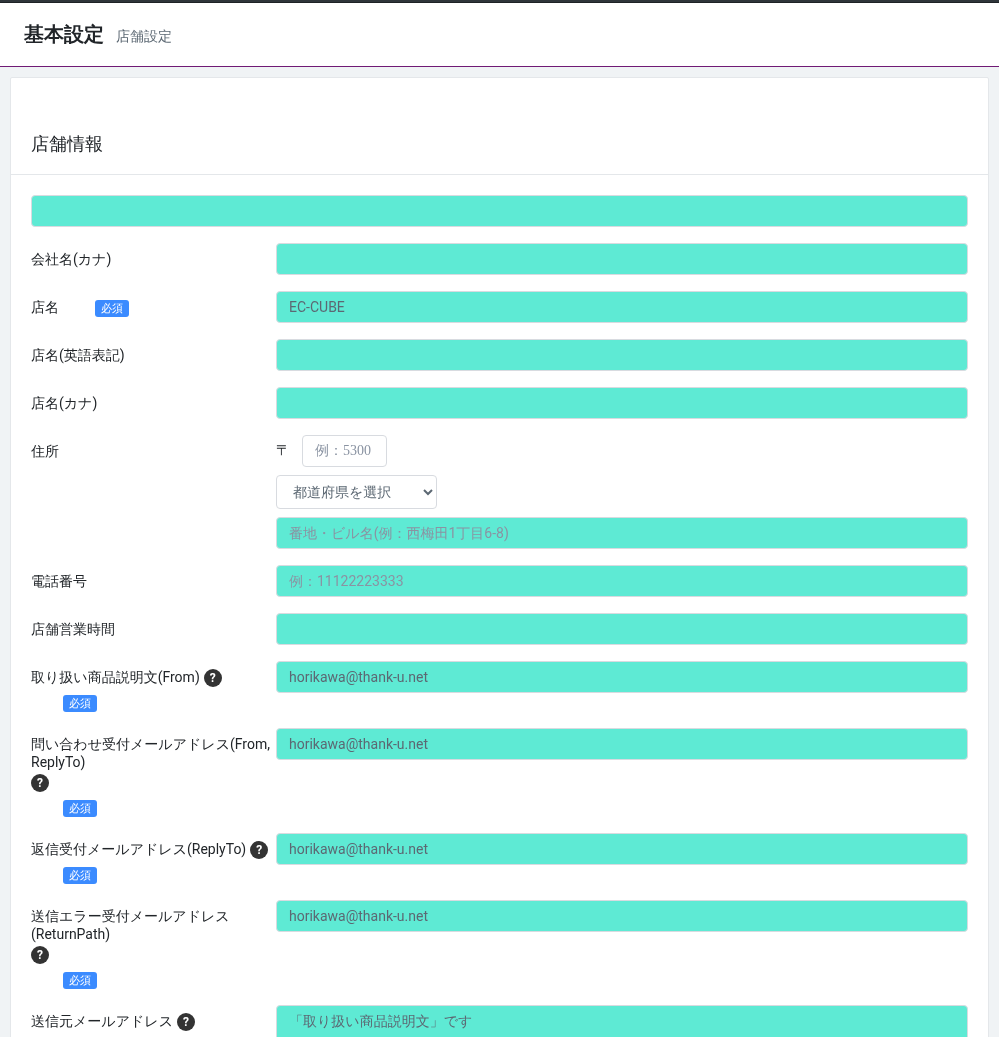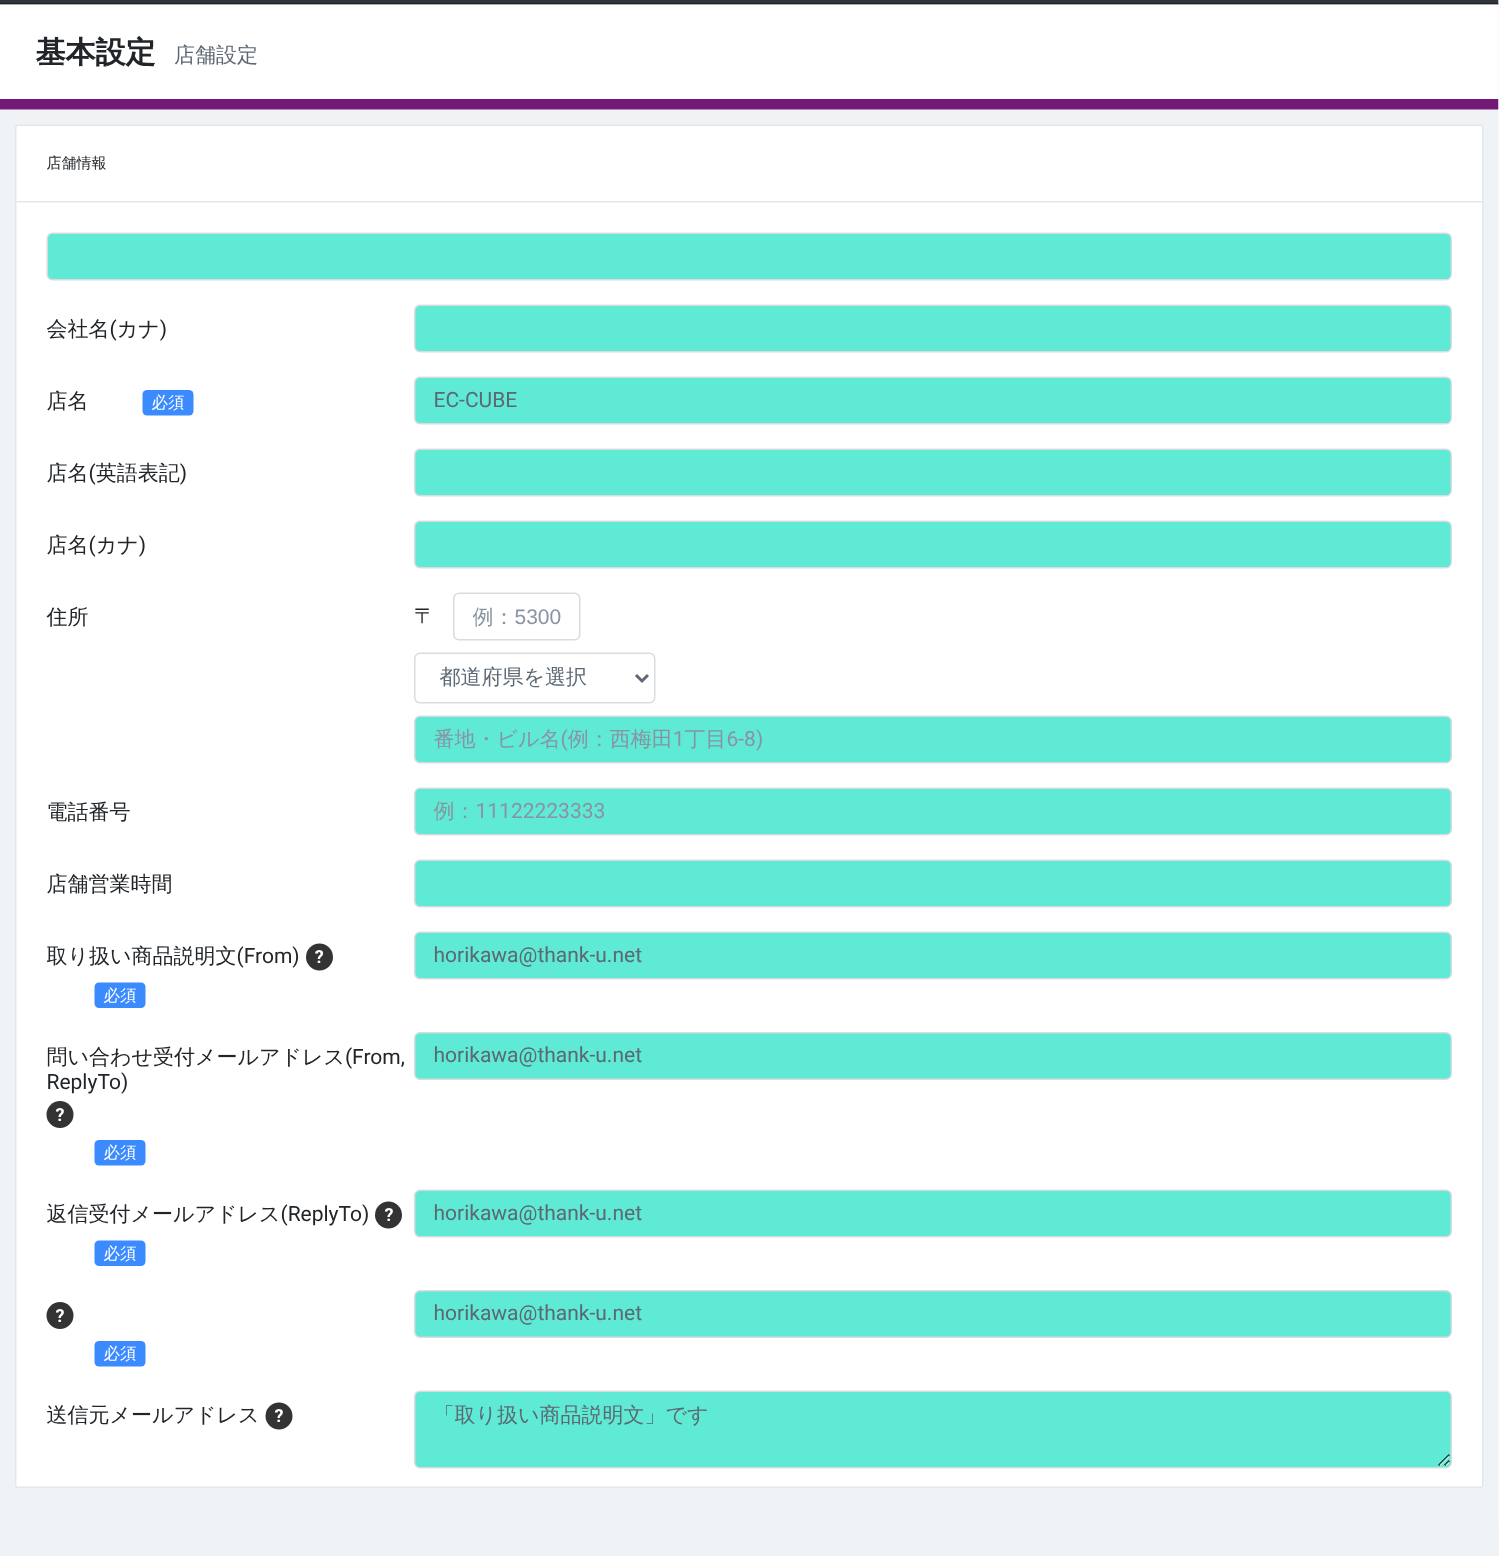--- a/index.html
+++ b/index.html
@@ -14,21 +14,21 @@
       background: #f0f3f5;
     }
     .top-bar {
       background: #2f353a;
       height: 3px;
       border-bottom: 1px solid #1e2226;
     }
     .header {
       background: #fff;
       padding: 18px 24px;
-      border-bottom: 7px solid #701a75;
+      border-bottom: 1px solid #701a75;
       display: flex;
       align-items: baseline;
       gap: 12px;
     }
     .header-title {
       font-size: 20px;
       font-weight: 600;
     }
     .header-subtitle {
       font-size: 14px;
@@ -37,23 +37,24 @@
     .content {
       padding: 10px;
     }
     .card {
       background: #fff;
       border: 1px solid #e4e7ea;
       border-radius: 2px;
     }
     .card-section-title {
       padding: 18px 20px;
-      font-size: 10px;
+      font-size: 18px;
       color: #212529;
       border-bottom: 1px solid #e4e7ea;
+      margin-top: 36px;
     }
     .form-row {
       display: flex;
       padding: 8px 20px;
       align-items: flex-start;
     }
     .form-row.first-row {
       padding-top: 20px;
     }
     .form-label {
@@ -100,21 +101,21 @@
       font-size: 14px;
       color: #212529;
     }
     .postal-input {
       width: 85px;
       padding: 7px 12px;
       font-size: 14px;
       border: 1px solid #d8dbe0;
       border-radius: 4px;
       color: #4c1d95;
-      font-family: Liberation Sans, sans-serif;
+      font-family: Liberation Serif, serif;
     }
     .postal-input::placeholder {
       color: #8a93a2;
     }
     .address-stack {
       display: flex;
       flex-direction: column;
       gap: 8px;
     }
     .select-wrap {
@@ -266,20 +267,21 @@
         <span class="label-break"></span>
         <span class="badge-required">必須</span>
       </div>
       <div class="form-control-wrap">
         <input type="text" class="form-control" value="horikawa@thank-u.net" style="">
       </div>
     </div>
 
     <div class="form-row">
       <div class="form-label">
+        <span>送信エラー受付メールアドレス(ReturnPath)</span>
         <span class="help-icon">?</span>
         <span class="label-break"></span>
         <span class="badge-required">必須</span>
       </div>
       <div class="form-control-wrap">
         <input type="text" class="form-control" value="horikawa@thank-u.net" style="">
       </div>
     </div>
 
     <div class="form-row">

